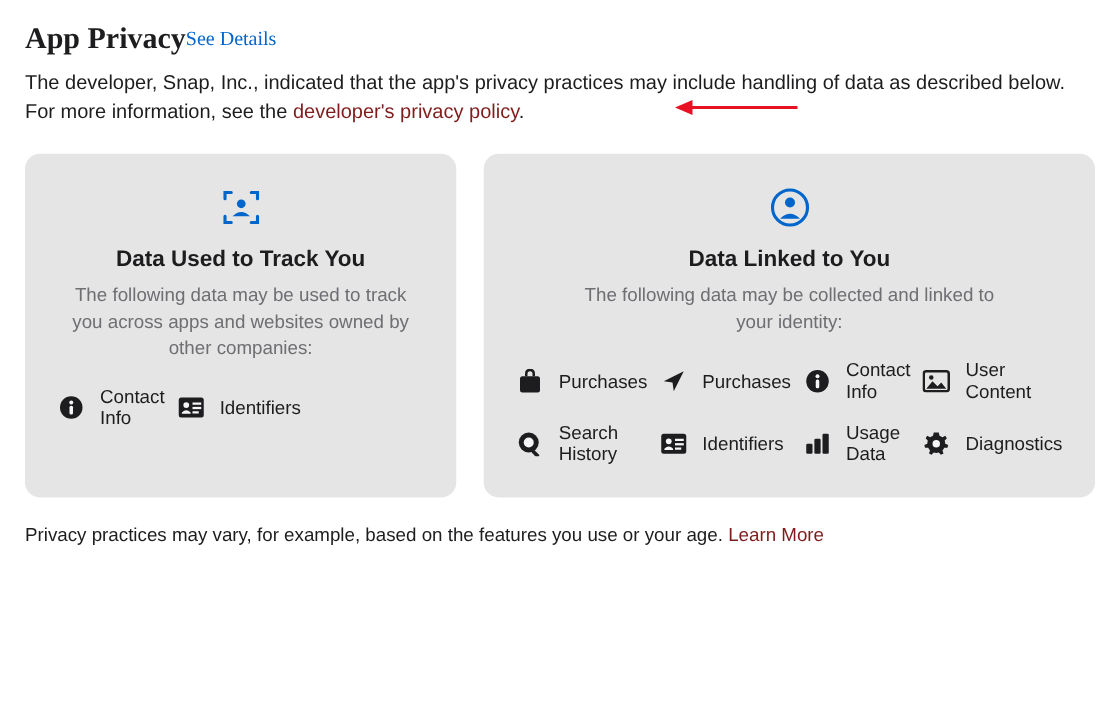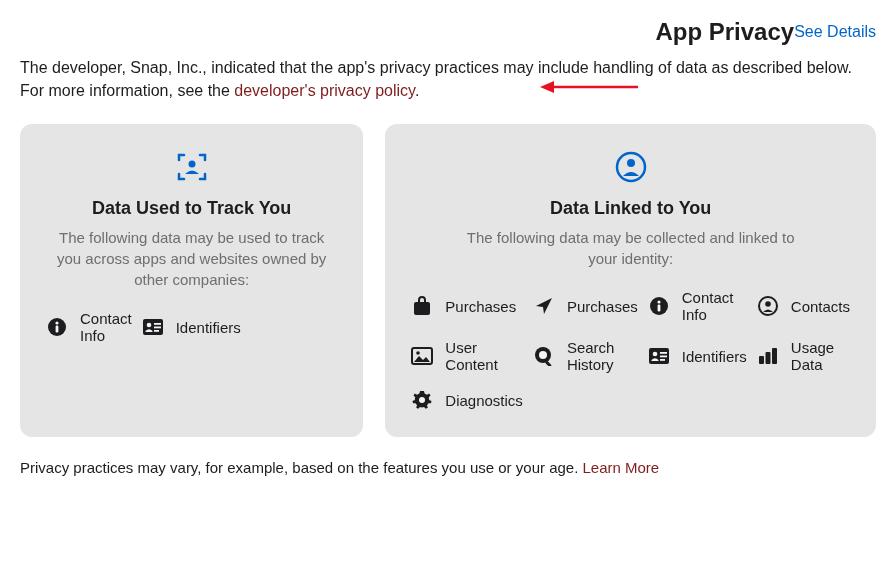--- a/index.html
+++ b/index.html
@@ -6,23 +6,24 @@
   body {
     margin: 0;
     font-family: -apple-system, BlinkMacSystemFont, "Segoe UI", Helvetica, Arial, sans-serif;
     color: #1d1d1f;
     background: #fff;
     padding: 18px 20px;
     width: 896px;
   }
   .header-row {
     display: flex;
-    justify-content: flex-end;
+    justify-content: flex-start;
     align-items: center;
     margin-bottom: 10px;
+    font-family: Liberation Serif, serif;
   }
   .title {
     font-size: 24px;
     font-weight: 700;
     margin: 0;
   }
   .see-details {
     color: #0066cc;
     font-size: 16px;
     cursor: pointer;
@@ -185,30 +186,20 @@
             <svg width="20" height="20" viewBox="0 0 20 20">
               <circle cx="10" cy="10" r="9" fill="#1d1d1f"></circle>
               <circle cx="10" cy="6" r="1.6" fill="#f5f5f7"></circle>
               <rect x="8.6" y="8.5" width="2.8" height="7" rx="1.2" fill="#f5f5f7"></rect>
             </svg>
           </span>
           <span>Contact Info</span>
         </div>
         <div class="item">
           <span class="item-icon">
-            <svg width="20" height="20" viewBox="0 0 20 20">
-              <circle cx="10" cy="10" r="9" fill="none" stroke="#1d1d1f" stroke-width="2"></circle>
-              <circle cx="10" cy="8" r="2.8" fill="#1d1d1f"></circle>
-              <path d="M5 16 Q10 11 15 16" fill="#1d1d1f"></path>
-            </svg>
-          </span>
-          <span>Contacts</span>
-        </div>
-        <div class="item">
-          <span class="item-icon">
             <svg width="22" height="18" viewBox="0 0 22 18">
               <rect x="1" y="1" width="20" height="16" rx="2" fill="none" stroke="#1d1d1f" stroke-width="2"></rect>
               <circle cx="7" cy="6" r="1.8" fill="#1d1d1f"></circle>
               <path d="M3 15 L8 9 L12 13 L15 10 L19 15 Z" fill="#1d1d1f"></path>
             </svg>
           </span>
           <span>User Content</span>
         </div>
         <div class="item">
           <span class="item-icon">

